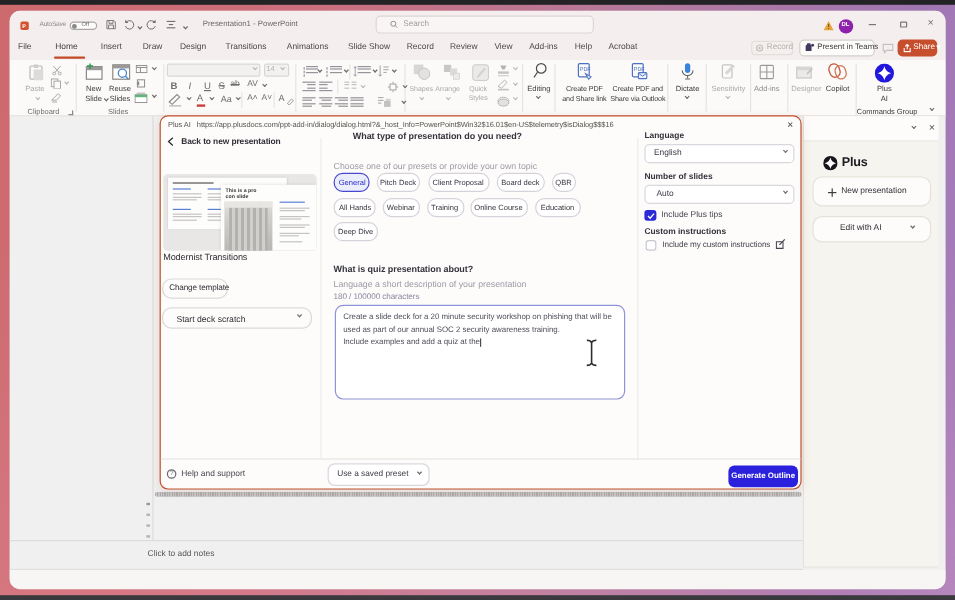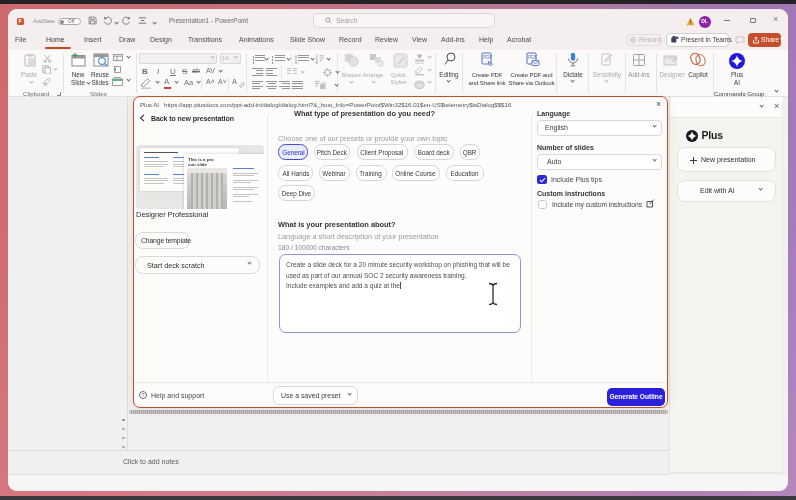--- a/index.html
+++ b/index.html
@@ -534,21 +534,21 @@
         <div class="tmpl-line" style="left:49px;top:21.5px;width:21px;"></div>
         <div class="tmpl-line" style="left:49px;top:26px;width:25px;"></div>
         <div class="tmpl-line" style="left:49px;top:28.5px;width:18px;"></div>
         <div class="tmpl-line" style="left:49px;top:33px;width:25px;"></div>
         <div class="tmpl-line" style="left:49px;top:35.5px;width:21px;"></div>
         <div class="tmpl-line" style="left:49px;top:40px;width:25px;"></div>
         <div class="tmpl-line" style="left:49px;top:42.5px;width:16px;"></div>
         <div class="tmpl-line" style="left:49px;top:47px;width:19px;"></div>
       </div>
     </div>
-    <div class="abs" style="left:2px;top:112.5px;font-size:7.6px;letter-spacing:-0.1px;color:#2f2e33;">Designer Professional</div>
+    <div class="abs" style="left:2px;top:112.5px;font-size:7.6px;letter-spacing:-0.1px;color:#2f2e33;">Modernist Transitions</div>
     <div class="abs" style="left:1px;top:135px;width:55px;height:16.5px;background:#fdfcfb;border:1px solid #dbd9d7;border-radius:8px;"></div>
     <div class="abs" style="left:7px;top:140px;font-size:6.8px;letter-spacing:-0.12px;color:#2f2e33;">Change template</div>
     <div class="abs" style="left:1px;top:159px;width:125px;height:18px;background:#fdfcfb;border:1px solid #dbd9d7;border-radius:8px;"></div>
     <div class="abs" style="left:13px;top:164px;font-size:7.2px;color:#2f2e33;">Start deck scratch</div>
     <div class="chev" style="left:113px;top:164px;color:#55545a;"></div>
 
     <div class="abs" style="left:133px;top:18px;width:1px;height:267px;background:#ecebe9;"></div>
 
     <div class="h1" style="left:144px;top:12px;margin-left:16px;">What type of presentation do you need?</div>
     <div class="sub" style="left:144px;top:36.5px;">Choose one of our presets or provide your own topic</div>
@@ -556,21 +556,21 @@
     <div class="chip" style="left:179.5px;top:47px;width:36px;"><b>Pitch Deck</b></div>
     <div class="chip" style="left:222.5px;top:47px;width:51px;"><b>Client Proposal</b></div>
     <div class="chip" style="left:279.5px;top:47px;width:40px;"><b>Board deck</b></div>
     <div class="chip" style="left:325.5px;top:47px;width:20px;"><b>QBR</b></div>
     <div class="chip" style="left:144px;top:67.5px;width:35px;"><b>All Hands</b></div>
     <div class="chip" style="left:184.5px;top:67.5px;width:31px;"><b>Webinar</b></div>
     <div class="chip" style="left:221.5px;top:67.5px;width:31px;"><b>Training</b></div>
     <div class="chip" style="left:257.5px;top:67.5px;width:48px;"><b>Online Course</b></div>
     <div class="chip" style="left:311.5px;top:67.5px;width:38px;"><b>Education</b></div>
     <div class="chip" style="left:144px;top:88px;width:37px;"><b>Deep Dive</b></div>
-    <div class="h1" style="left:144px;top:122.5px;">What is your presentation about?</div>
+    <div class="h1" style="left:144px;top:122.5px;">What is quiz presentation about?</div>
     <div class="sub" style="left:144px;top:134.5px;">Language a short description of your presentation</div>
     <div class="abs" style="left:144px;top:147px;font-size:6.8px;letter-spacing:-0.08px;color:#8a88a0;">180 / 100000 characters</div>
     <div class="abs" style="left:144.5px;top:156.5px;width:242px;height:79px;background:#fff;border:1px solid #8f93d8;border-radius:7px;"></div>
     <div class="abs" style="left:152px;top:163px;width:236px;font-size:6.6px;letter-spacing:-0.02px;color:#504e59;line-height:1.6;white-space:nowrap;">Create a slide deck for a 20 minute security workshop on phishing that will be<br>used as part of our annual SOC 2 security awareness training.<br>Include examples and add a quiz at the<span style="border-right:0.9px solid #4c4a55;margin-left:0.5px;"></span></div>
 
     <svg class="abs" style="left:352px;top:184px" width="14" height="26" viewBox="0 0 14 26">
         <g stroke="#fdfdfd" stroke-width="3" fill="none">
           <path d="M3 2.5c2 0 3.5 0.8 4 2 0.5-1.2 2-2 4-2M7 4.5v17M3 23.5c2 0 3.5-0.8 4-2 0.5 1.2 2 2 4 2"></path>
         </g>
         <g stroke="#2c2c34" stroke-width="1.3" fill="none">

